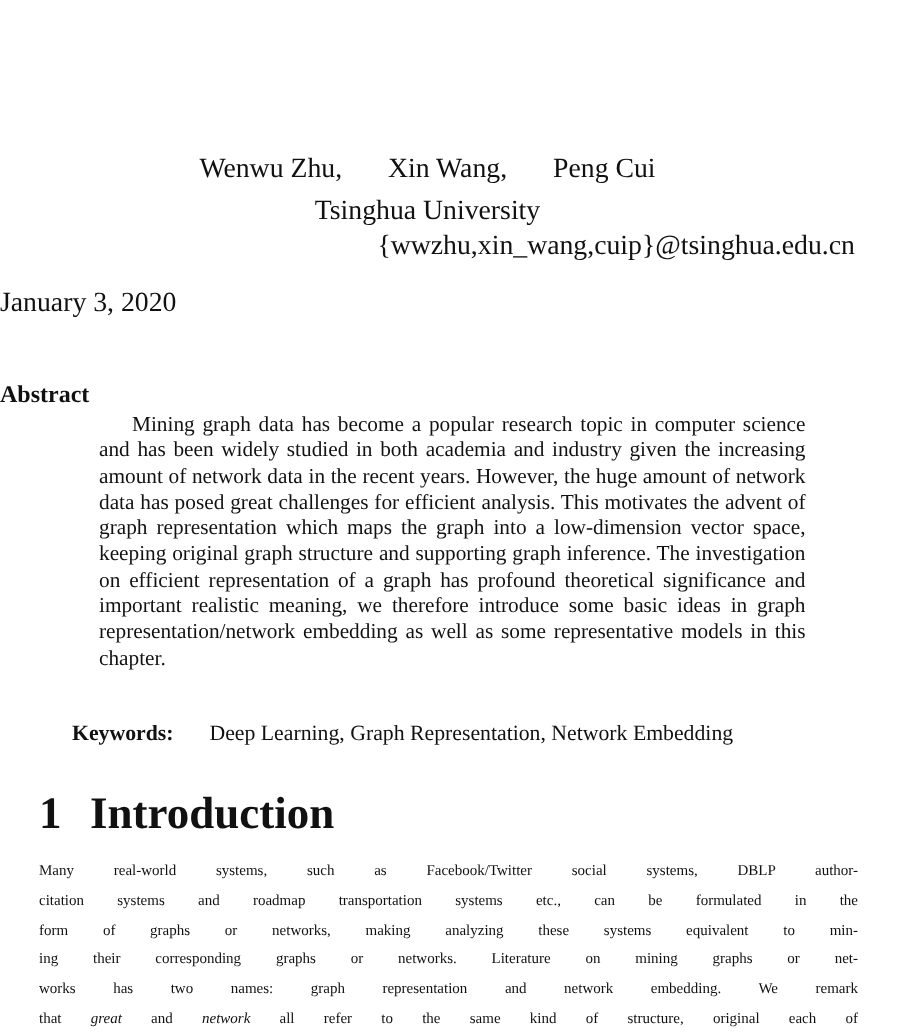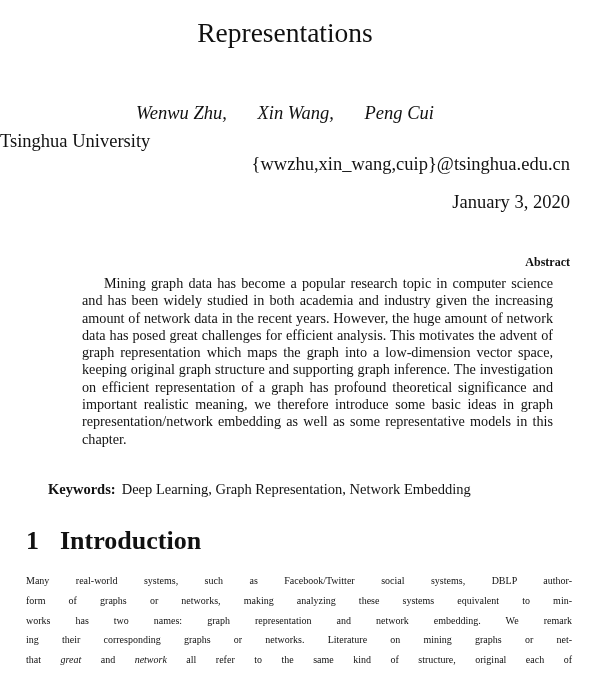--- a/index.html
+++ b/index.html
@@ -1,38 +1,37 @@
 <!DOCTYPE html>
 <html><head>
 <meta charset="utf-8">
 <style>
   html, body { margin:0; padding:0; background:#ffffff; }
   body { width:603px; height:690px; overflow:hidden; position:relative;
          font-family:"Liberation Serif", "DejaVu Serif", serif; color:#111; }
   .abs { position:absolute; }
   .title { left:0; width:570px; top:16px; text-align:center; font-size:27.5px; line-height:34px; }
   .authors { left:0; width:570px; top:103px; text-align:center; font-size:18.5px; word-spacing:0; }
-  .authors span { margin:16px 13px;font-style:italic; }
-  .affil { left:0; width:570px; top:131px; font-size:18.5px; }
+  .authors span { margin:16px 13px; }
+  .affil { left:0; width:570px; top:131px; text-align:center; font-size:18.5px; }
   .email { left:0; width:570px; top:154px; text-align:right; font-size:18.5px; }
-  .date { left:0; width:570px; top:192px; text-align:right; font-size:18.5px; }
-  .abs-head { left:0; width:570px; top:255px; text-align:right; font-size:12px; font-weight:bold; }
-  .abs-body { left:66px; width:471px; top:275px; font-size:14.2px; line-height:17.3px; text-align:justify; text-indent:22px;margin-left:16px; }
+  .date { left:0; width:570px; top:192px; text-align:left; font-size:18.5px; }
+  .abs-head { left:0; width:570px; top:255px; text-align:left; font-size:16px; font-weight:bold; }
+  .abs-body { left:66px; width:471px; top:275px; font-size:14.2px; line-height:17.3px; text-align:justify; text-indent:22px; }
   .keywords { left:48px; width:540px; top:481px; font-size:14.5px; }
-  .keywords b { margin-right:6px; }
-  .sec { left:26px; top:526px; font-size:26px; font-weight:bold; }
+  .keywords b { margin-right:24px; }
+  .sec { left:26px; top:526px; font-size:30px; font-weight:bold; }
   .sec .num { display:inline-block; width:34px; }
   .intro { left:26px; width:546px; top:571px; font-size:10px; line-height:19.8px; text-align:justify; }
   .line { display:block; text-align:justify; text-align-last:justify; white-space:nowrap; }
 </style>
 </head>
 <body>
 
 <div class="abs title">
-  <div>Representations</div>
 </div>
 
 <div class="abs authors">
   <span>Wenwu Zhu,</span>
   <span>Xin Wang,</span>
   <span>Peng Cui</span>
 </div>
 <div class="abs affil">Tsinghua University</div>
 <div class="abs email">{wwzhu,xin_wang,cuip}@tsinghua.edu.cn</div>
 <div class="abs date">January 3, 2020</div>
@@ -43,17 +42,18 @@
 <div class="abs keywords">
   <b>Keywords:</b><span>Deep Learning, Graph Representation, Network Embedding</span>
 </div>
 
 <div class="abs sec">
   <span class="num">1</span><span>Introduction</span>
 </div>
 
 <div class="abs intro">
   <span class="line">Many real-world systems, such as Facebook/Twitter social systems, DBLP author-</span>
+  <span class="line">citation systems and roadmap transportation systems etc., can be formulated in the</span>
   <span class="line">form of graphs or networks, making analyzing these systems equivalent to min-</span>
+  <span class="line">ing their corresponding graphs or networks. Literature on mining graphs or net-</span>
   <span class="line">works has two names: graph representation and network embedding. We remark</span>
-  <span class="line">ing their corresponding graphs or networks. Literature on mining graphs or net-</span>
   <span class="line"><span>that </span><i>great</i><span> and </span><i>network</i><span> all refer to the same kind of structure, original each of</span></span>
 </div>
 
 </body></html>

